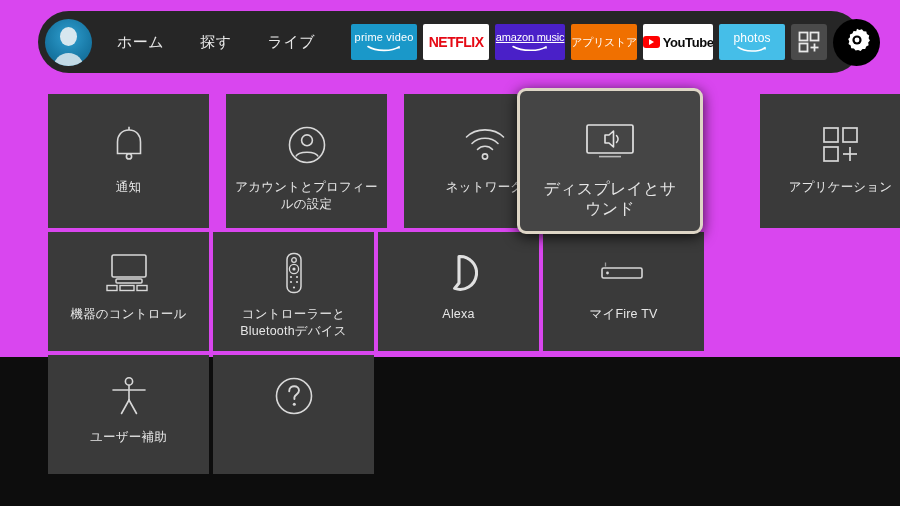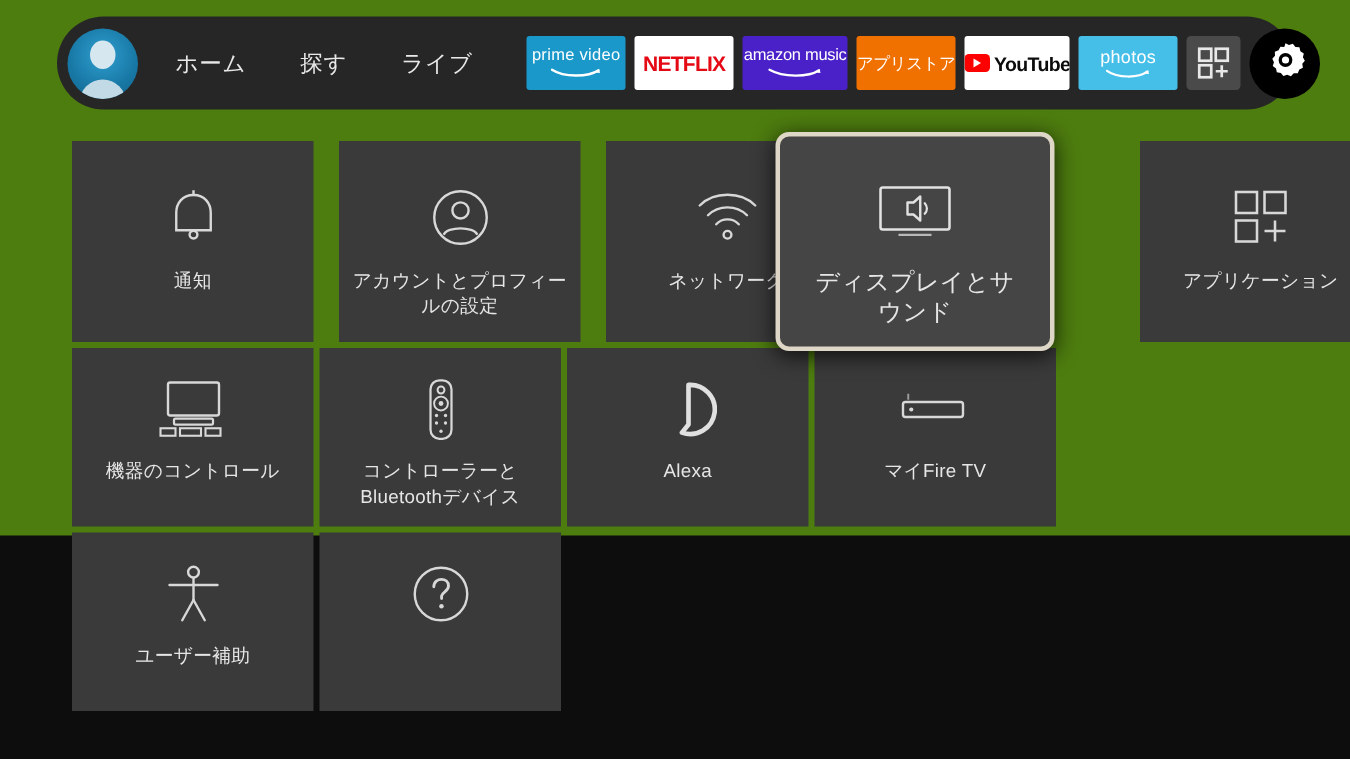--- a/index.html
+++ b/index.html
@@ -2,21 +2,21 @@
 <html><head>
 <meta charset="utf-8">
 <style>
   * { box-sizing: border-box; margin: 0; padding: 0; }
   html, body {
     width: 900px; height: 506px;
     background: #0d0d0d;
     font-family: "Liberation Sans", "DejaVu Sans", sans-serif;
     overflow: hidden;
   }
-  #root { position: relative; width: 900px; height: 357px; background: #4d7c0f; }
+  #root { position: relative; width: 900px; height: 357px; background: #d946ef; }
 
   
   .topbar {
     position: absolute; left: 38px; top: 11px;
     width: 824px; height: 62px;
     background: #262626;
     border-radius: 31px;
     display: flex; align-items: center;
   }
   .avatar {
@@ -45,21 +45,21 @@
     width: 66px; height: 36px; margin-right: 6px;
     border-radius: 2px;
     display: flex; align-items: center; justify-content: center;
     overflow: hidden; position: relative; flex: none;
   }
   .apptile.wide { width: 70px; }
 
   .pv-word { color:#fff; font-size:11px; letter-spacing:.2px; line-height:1; }
   .smile { display:block; margin: 2px auto 0; }
   .nf-word { color:#E50914; font-weight:bold; font-size:14px; letter-spacing:-0.5px;text-align:right; }
-  .am-word { color:#fff; font-size:11px; letter-spacing:-0.2px; line-height:1;}
+  .am-word { color:#fff; font-size:11px; letter-spacing:-0.2px; line-height:1;text-decoration:underline;}
   .yt-row { display:flex; align-items:center; }
   .yt-play {
     width:17px; height:12px; background:#FF0000; border-radius:3px;
     display:flex; align-items:center; justify-content:center; margin-right:3px;
   }
   .yt-play::after { content:""; border-left:5px solid #fff; border-top:3.5px solid transparent; border-bottom:3.5px solid transparent; margin-left:1px;}
   .yt-word { color:#0b0b0b; font-weight:bold; font-size:13px; letter-spacing:-0.4px; }
   .store-word { color:#fff; font-size:11px; letter-spacing:-0.3px; }
   .ph-word { color:#fff; font-size:12px; letter-spacing:.2px; line-height:1; }
 

